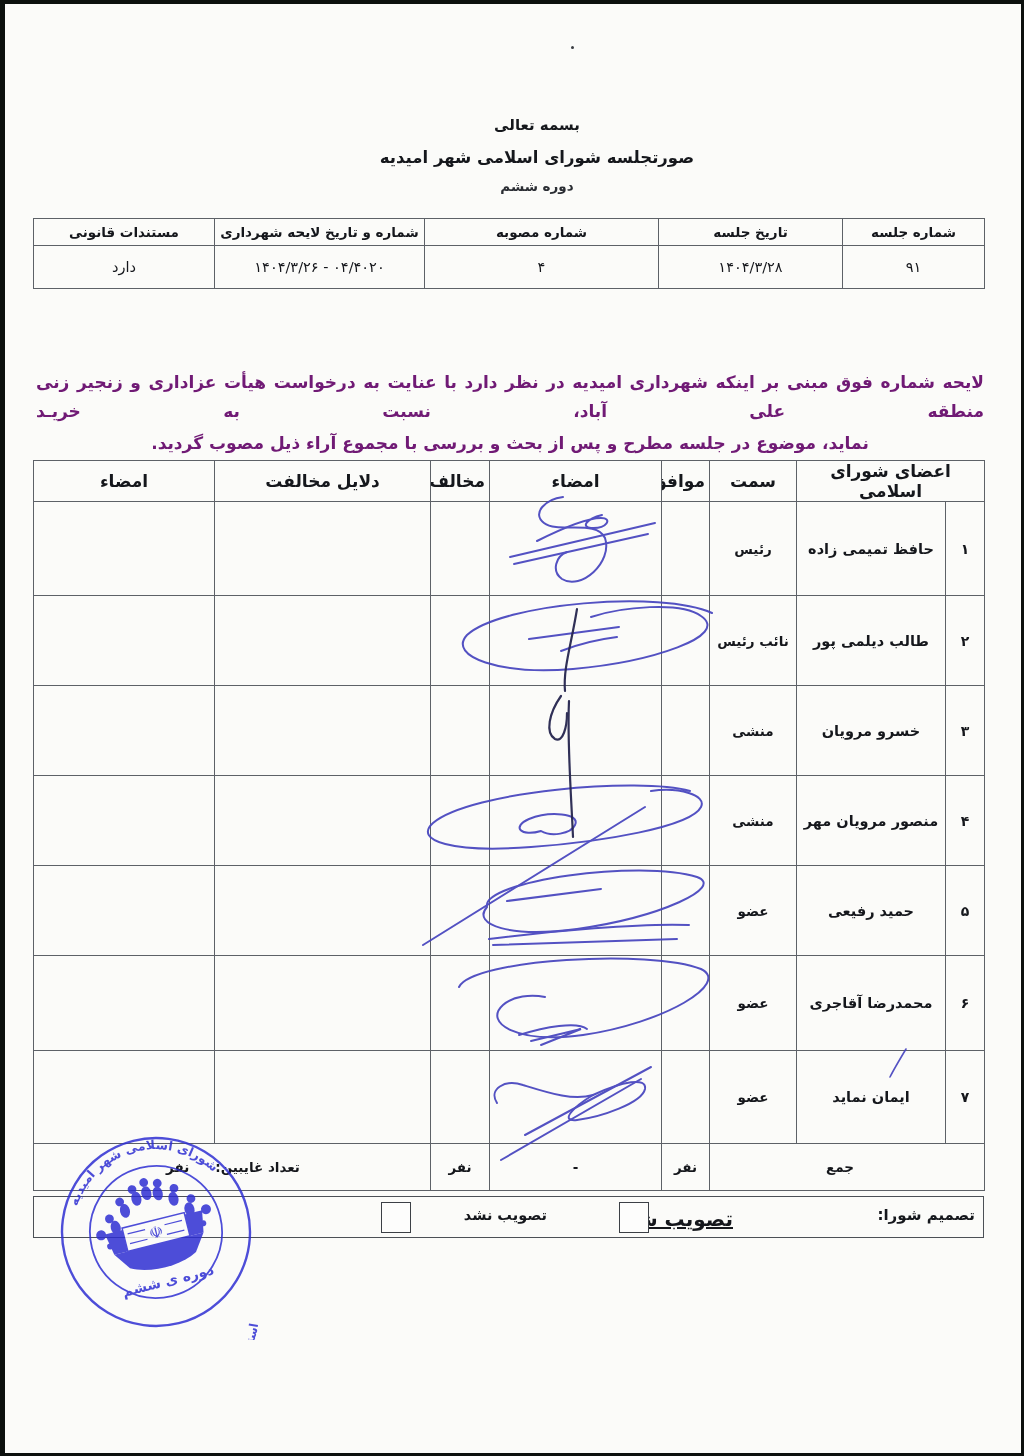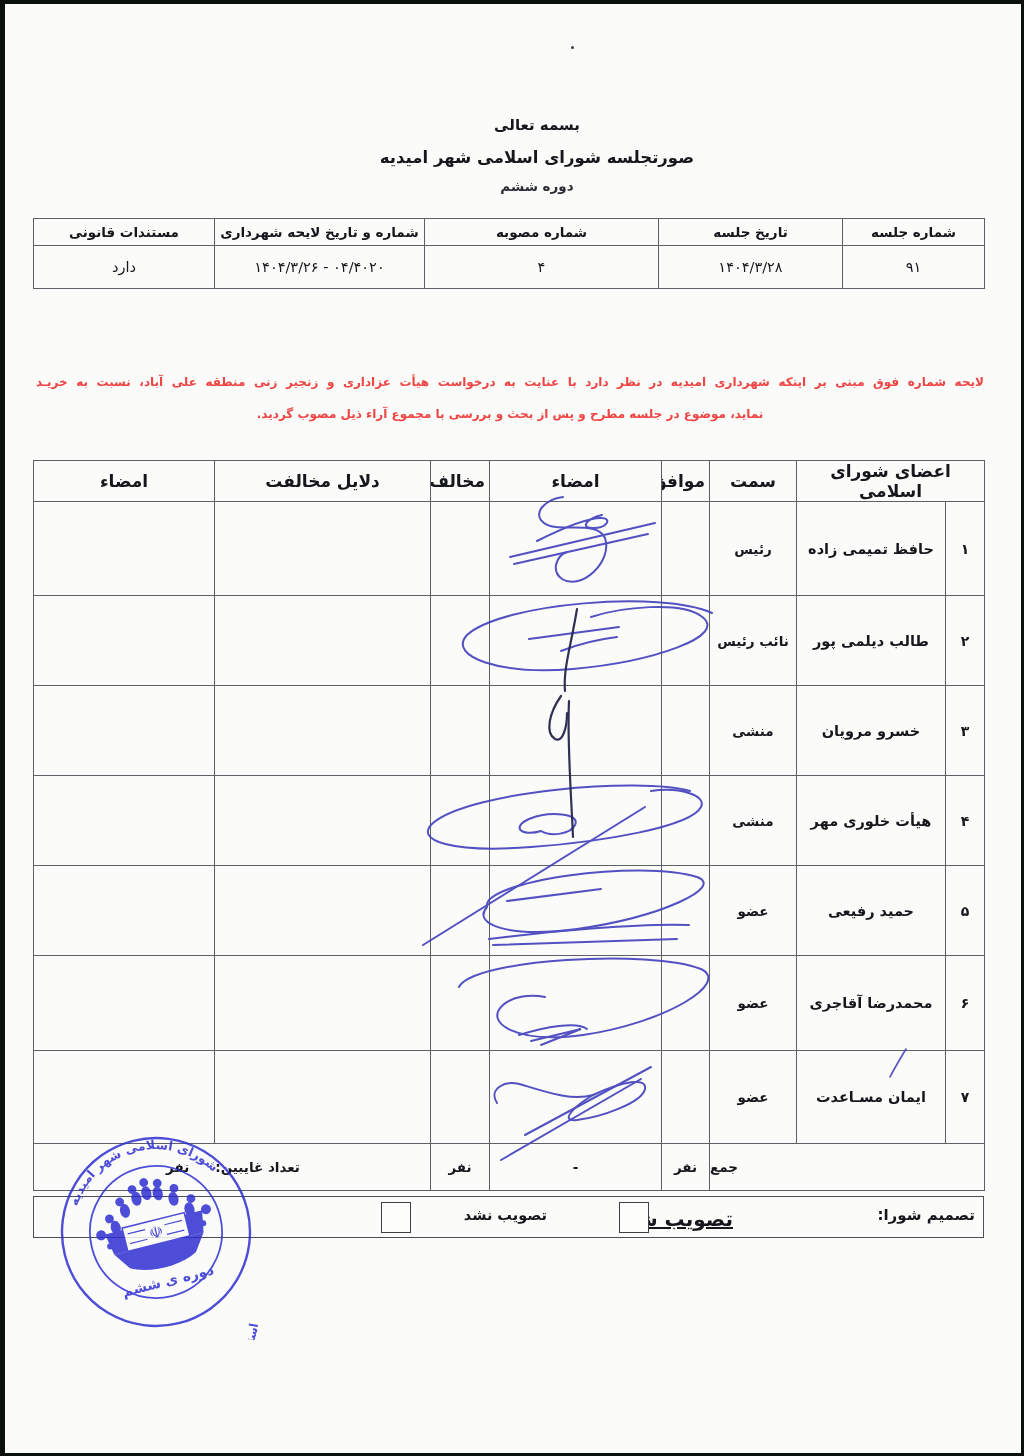--- a/index.html
+++ b/index.html
@@ -25,29 +25,29 @@
   .info-table th{height:26px;font-size:13.5px;font-weight:bold;background:#fbfbf9;}
   .info-table td{height:42px;font-size:14.5px;font-weight:normal;text-align:center;}
   .ltrcell{direction:ltr;}
   .members-table{position:absolute;left:28px;top:456px;width:951px;}
   .members-table th{height:36px;font-size:17px;font-weight:bold;}
   .members-table td{font-size:13.5px;font-weight:bold;text-align:center;}
   td.name-cell{font-size:14.5px;}
   td.num-cell{font-size:14px;}
   .summary-absent{text-align:right;padding-left:10px;padding-right:8px;}
   .summary-absent .gap{display:inline-block;width:26px;}
-  td.sum-label{text-align:left;padding-left:0;padding-right:14px;}
+  td.sum-label{text-align:center;padding-left:0;padding-right:14px;}
   
   .banner-wrap{position:absolute;left:195px;top:291px;width:556px;height:64px;}
   .banner-label{position:absolute;left:148px;top:9px;width:264px;height:34px;
      display:flex;align-items:center;justify-content:center;
      font-size:15px;font-weight:bold;direction:rtl;transform:rotate(-0.8deg);}
   
   .para{position:absolute;left:31px;top:364px;width:948px;direction:rtl;
-     font-size:12px;font-weight:600;line-height:29px;color:#ef4444;}
+     font-size:17px;font-weight:600;line-height:29px;color:#701a75;}
   .para .just{text-align:justify;text-align-last:justify;}
   .para .cent{text-align:center;margin-top:3px;}
   
   .decision{position:absolute;left:28px;top:1192px;width:949px;height:40px;
      border:1.6px solid #4c5056;direction:rtl;font-weight:bold;}
   .decision .lbl{position:absolute;right:8px;top:9px;font-size:15px;}
   .decision .opt-approved{position:absolute;right:250px;top:10px;font-size:20px;text-decoration:underline;}
   .decision .opt-rejected{position:absolute;right:436px;top:10px;font-size:14.5px;}
   .checkbox{position:absolute;top:5px;width:28px;height:29px;border:1.6px solid #3c4046;background:#fdfdfc;}
   .cb-approved{right:334px;}
@@ -147,21 +147,21 @@
       <td class="name-cell">خسرو مرویان</td>
       <td>منشی</td>
       <td></td>
       <td></td>
       <td></td>
       <td></td>
       <td></td>
     </tr>
     <tr style="height:90px">
       <td class="num-cell">۴</td>
-      <td class="name-cell">هیأت خلوری مهر</td>
+      <td class="name-cell">منصور مرویان مهر</td>
       <td>منشی</td>
       <td></td>
       <td></td>
       <td></td>
       <td></td>
       <td></td>
     </tr>
     <tr style="height:90px">
       <td class="num-cell">۵</td>
       <td class="name-cell">حمید رفیعی</td>
@@ -177,21 +177,21 @@
       <td class="name-cell">محمدرضا آقاجری</td>
       <td>عضو</td>
       <td></td>
       <td></td>
       <td></td>
       <td></td>
       <td></td>
     </tr>
     <tr style="height:93px">
       <td class="num-cell">۷</td>
-      <td class="name-cell">ایمان مسـاعدت</td>
+      <td class="name-cell">ایمان نماید</td>
       <td>عضو</td>
       <td></td>
       <td></td>
       <td></td>
       <td></td>
       <td></td>
     </tr>
     <tr style="height:47px">
       <td colspan="3" class="sum-label">جمع</td>
       <td>نفر</td>

